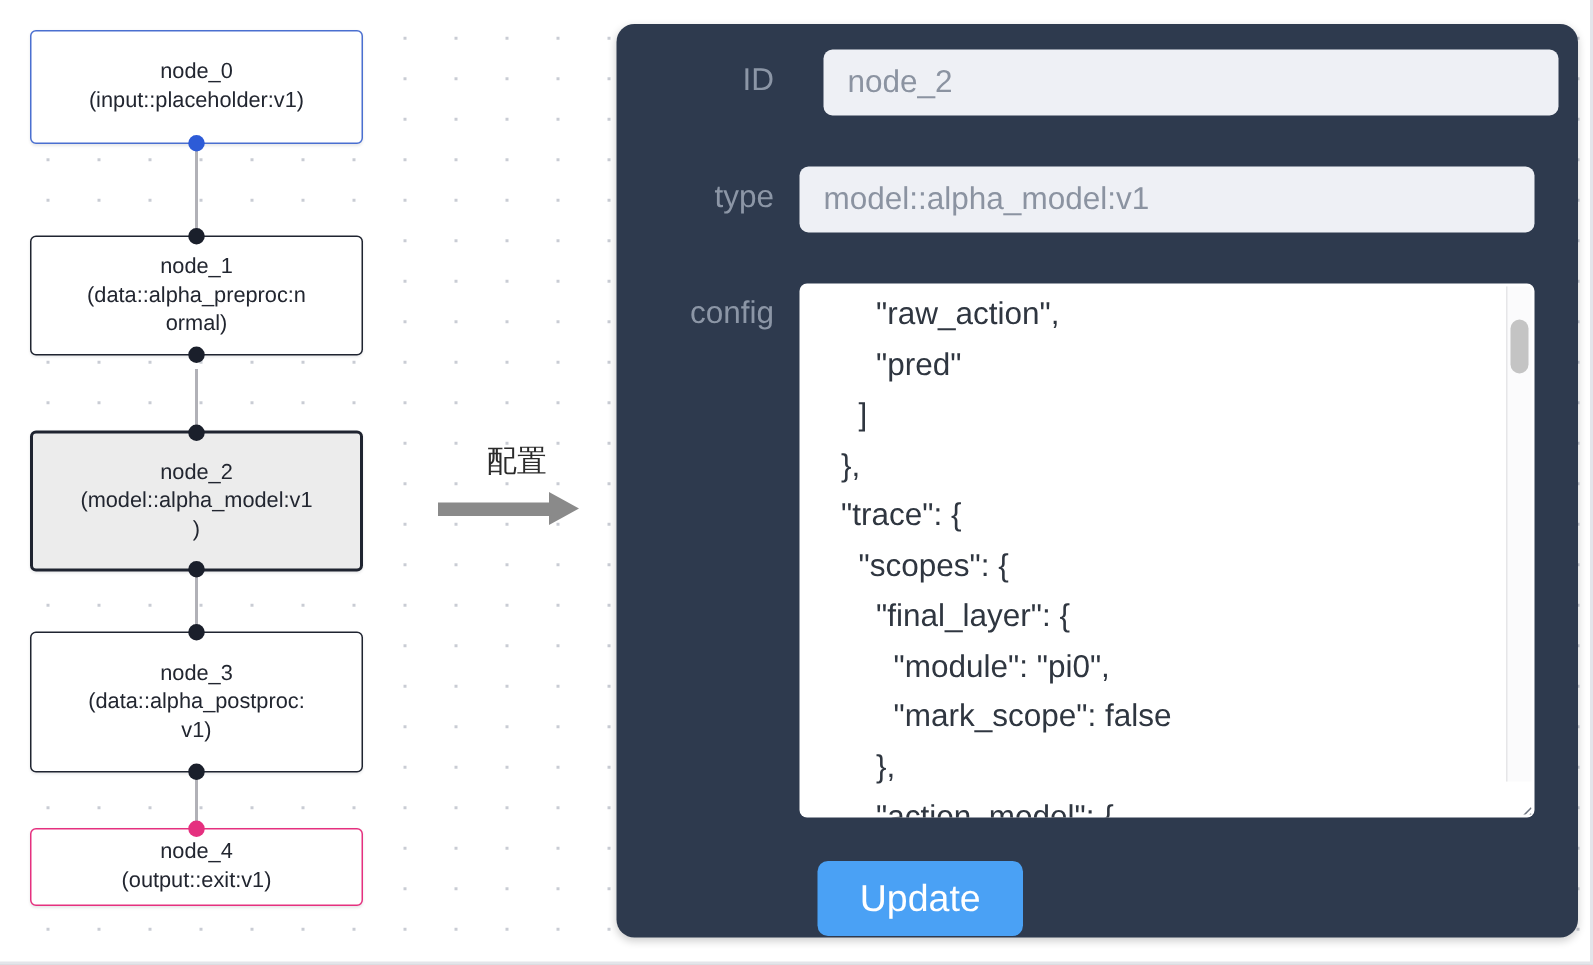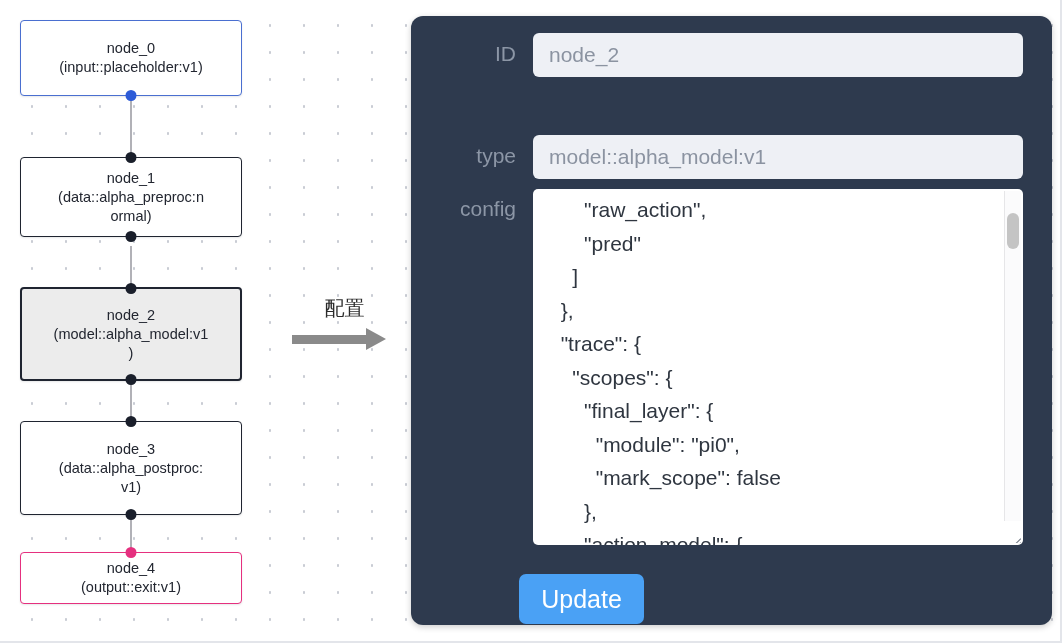--- a/index.html
+++ b/index.html
@@ -158,22 +158,22 @@
     height: 44px;
     background: #eef0f5;
     border: none;
     border-radius: 6px;
     color: #8b93a1;
     font-size: 21px;
     padding: 0 16px;
     font-family: "Liberation Sans", "DejaVu Sans", sans-serif;
     outline: none;
   }
-  #row-id   { top: 17px; }
-  #row-type { top: 95px; margin-top: 24px; }
+  #row-id   { top: 17px; gap: 16px; }
+  #row-type { top: 95px; }
   #row-config { top: 173px; }
   #row-config .field-label { line-height: 40px; }
 
   .config-wrap {
     position: relative;
     width: 490px;
     height: 356px;
   }
   #config-textarea {
     box-sizing: border-box;
@@ -220,22 +220,22 @@
     height: 1.4px;
     right: 0;
     transform-origin: right center;
     transform: rotate(-45deg);
   }
   #config-resize-grip::before { width: 16px; bottom: 4px; }
   #config-resize-grip::after  { width: 10px; bottom: 0px; }
 
   #update-button {
     position: absolute;
-    left: 108px; top: 558px;
-    width: 125px; height: 50px;
+    left: 134px; top: 558px;
+    width: 137px; height: 50px;
     background: #4aa1f5;
     color: #ffffff;
     border: none;
     border-radius: 7px;
     font-size: 25px;
     font-family: "Liberation Sans", "DejaVu Sans", sans-serif;
     cursor: pointer;
     text-align: center;
     line-height: 50px;
     padding: 0;

